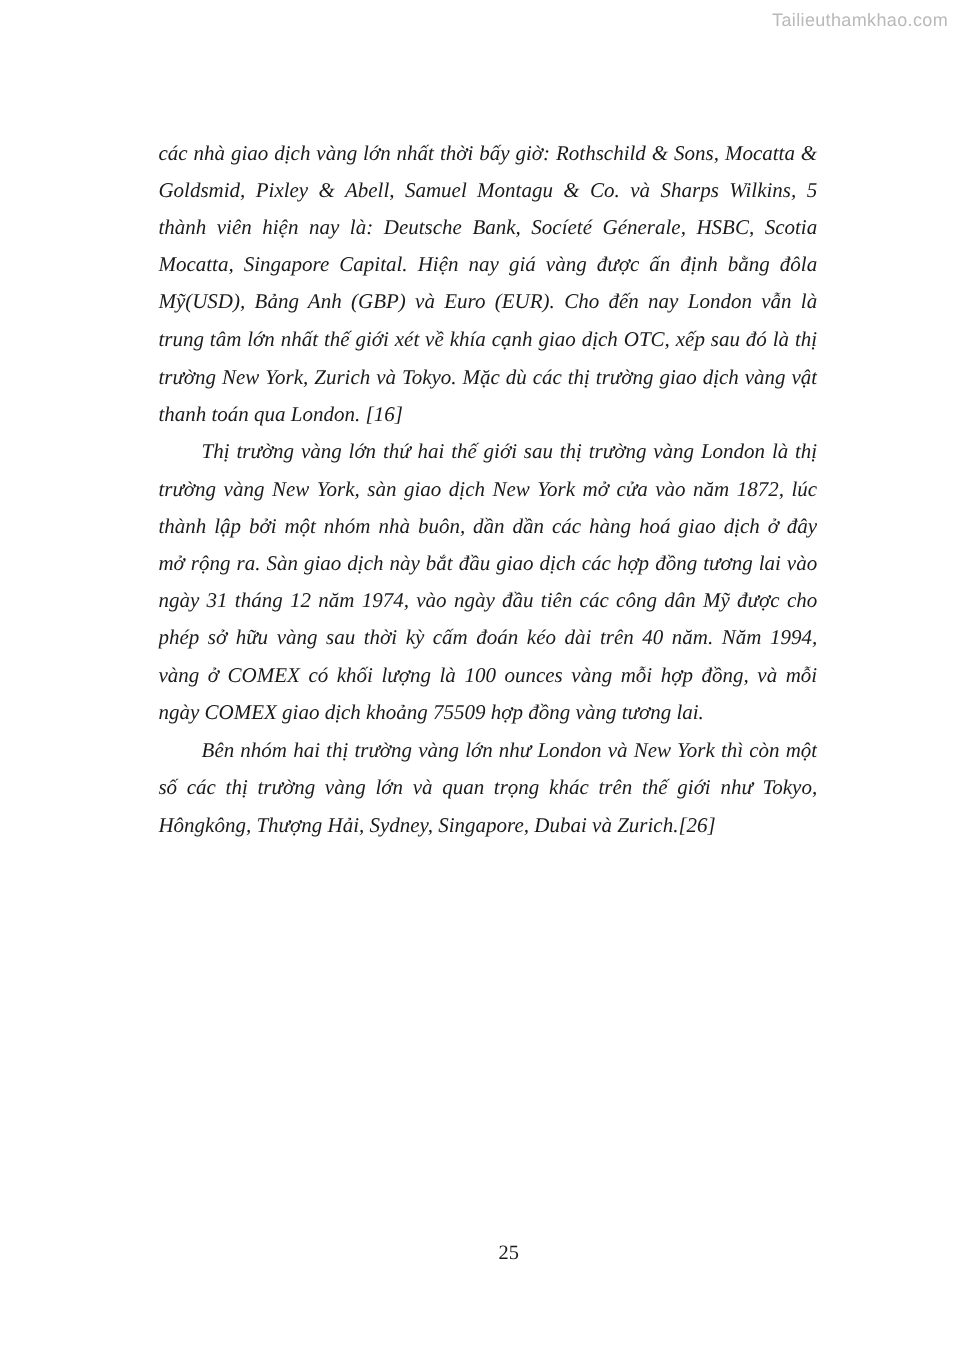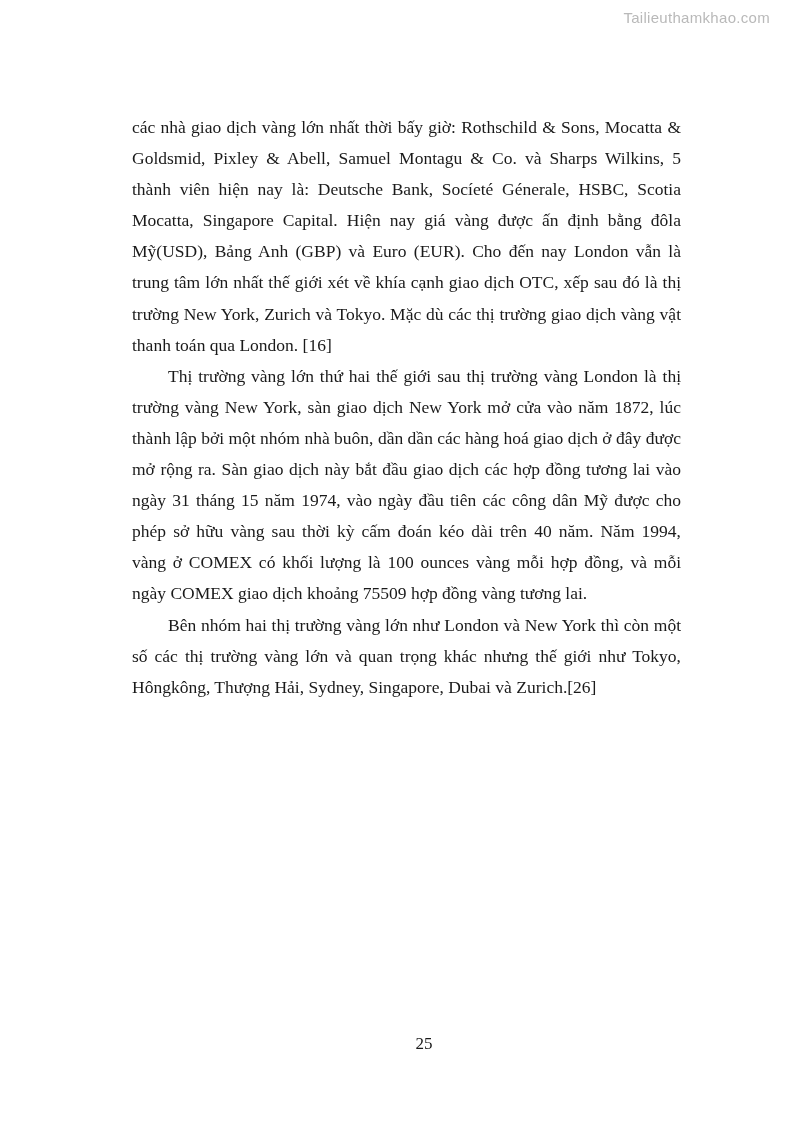--- a/index.html
+++ b/index.html
@@ -9,38 +9,39 @@
   }
   html,body{margin:0;padding:0;}
   body{
     width:794px;height:1123px;
     background:var(--bg);
     position:relative;
     font-family:"Liberation Serif", serif;
     overflow:hidden;
   }
   .watermark{
-    position:absolute;top:9px;right:24px;
+    position:absolute;top:9px;right:4px;
     font-family:"Liberation Sans", sans-serif;
     font-size:15px;
     color:var(--wm-color);
     text-shadow:1px 1px 0 #ffffff;
     letter-spacing:0.3px;
   }
   .textblock{
     position:absolute;left:132px;top:112px;width:549px;
     font-size:17.5px;color:var(--text-color);
   }
   .para{margin:0;padding:0;}
   .line{
     height:31.1px;line-height:31.1px;
     text-align:justify;
     text-align-last:justify;
     -moz-text-align-last:justify;
     overflow:hidden;
+    font-style:italic;
   }
   .line.last{
     text-align-last:left;
     -moz-text-align-last:left;
   }
   .line.indent{padding-left:36px;}
   .footer{
     position:absolute;top:1034px;left:27px;width:794px;
     text-align:center;
     font-size:17px;color:var(--text-color);
@@ -60,25 +61,25 @@
     <div class="line">Mỹ(USD), Bảng Anh (GBP) và Euro (EUR). Cho đến nay London vẫn là</div>
     <div class="line">trung tâm lớn nhất thế giới xét về khía cạnh giao dịch OTC, xếp sau đó là thị</div>
     <div class="line">trường New York, Zurich và Tokyo. Mặc dù các thị trường giao dịch vàng vật</div>
     <div class="line last">thanh toán qua London. [16]</div>
   </div>
   <div class="para">
     <div class="line indent">Thị trường vàng lớn thứ hai thế giới sau thị trường vàng London là thị</div>
     <div class="line">trường vàng New York, sàn giao dịch New York mở cửa vào năm 1872, lúc</div>
     <div class="line">thành lập bởi một nhóm nhà buôn, dần dần các hàng hoá giao dịch ở đây được</div>
     <div class="line">mở rộng ra. Sàn giao dịch này bắt đầu giao dịch các hợp đồng tương lai vào</div>
-    <div class="line">ngày 31 tháng 15 năm 1974, vào ngày đầu tiên các công dân Mỹ được cho</div>
+    <div class="line">ngày 31 tháng 12 năm 1974, vào ngày đầu tiên các công dân Mỹ được cho</div>
     <div class="line">phép sở hữu vàng sau thời kỳ cấm đoán kéo dài trên 40 năm. Năm 1994,</div>
     <div class="line">vàng ở COMEX có khối lượng là 100 ounces vàng mỗi hợp đồng, và mỗi</div>
     <div class="line last">ngày COMEX giao dịch khoảng 75509 hợp đồng vàng tương lai.</div>
   </div>
   <div class="para">
     <div class="line indent">Bên nhóm hai thị trường vàng lớn như London và New York thì còn một</div>
-    <div class="line">số các thị trường vàng lớn và quan trọng khác nhưng thế giới như Tokyo,</div>
+    <div class="line">số các thị trường vàng lớn và quan trọng khác trên thế giới như Tokyo,</div>
     <div class="line last">Hôngkông, Thượng Hải, Sydney, Singapore, Dubai và Zurich.[26]</div>
   </div>
 </div>
 
 <div class="footer">25</div>
 
 </body></html>

